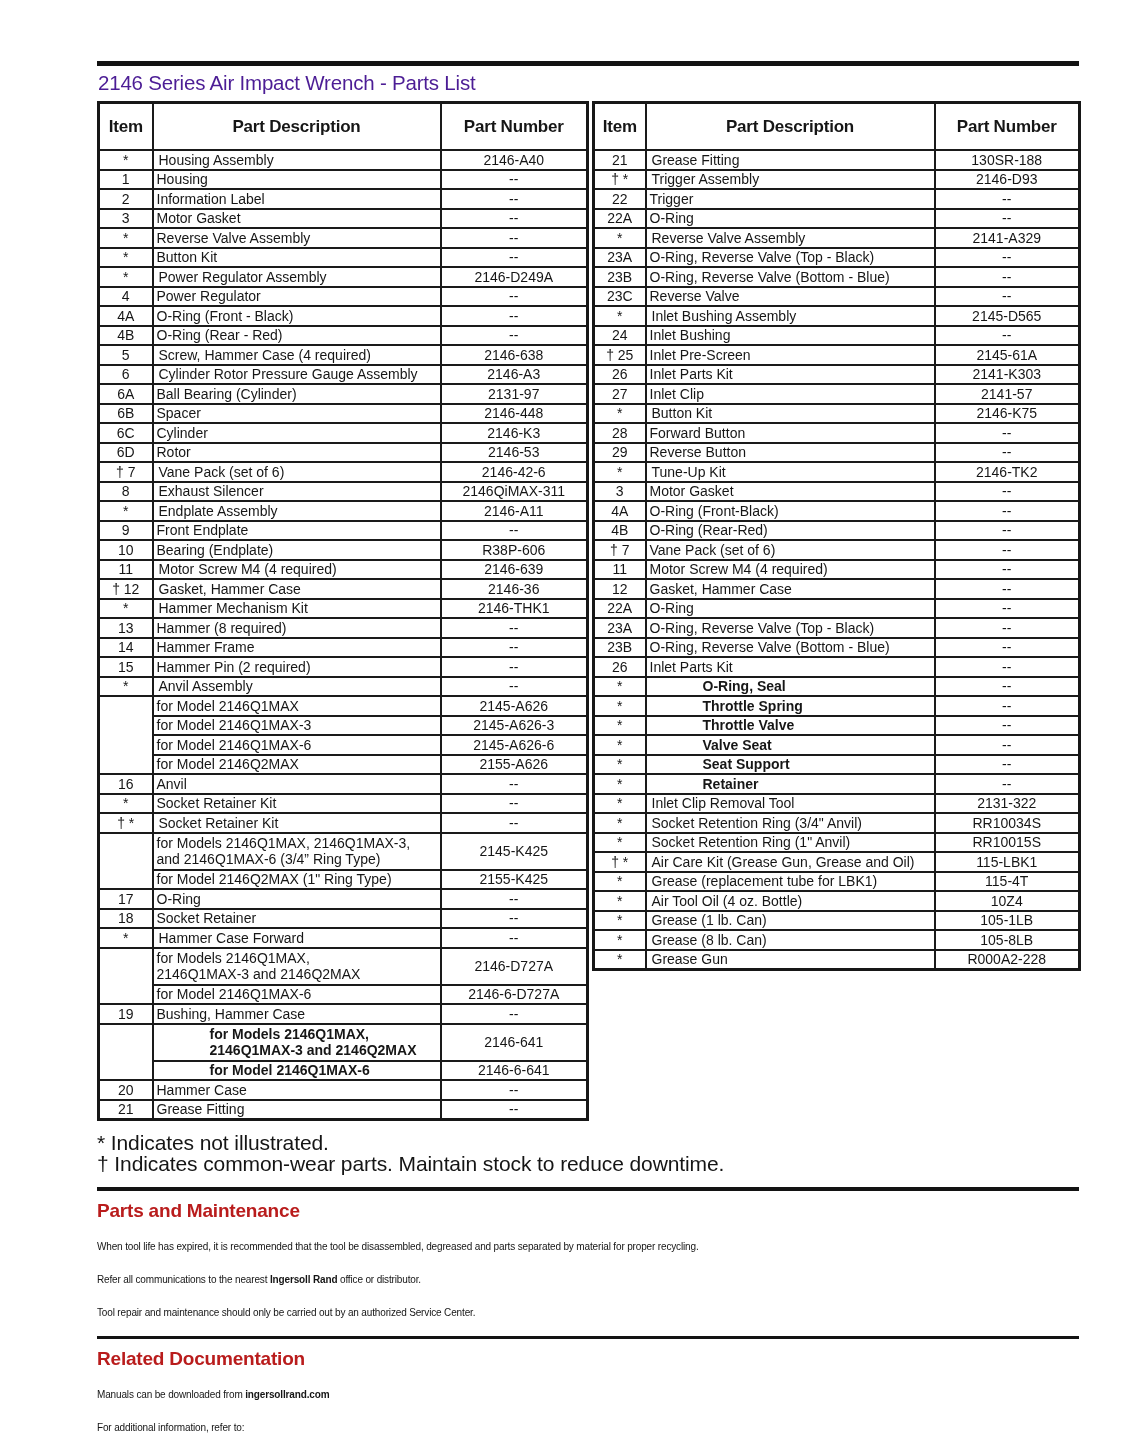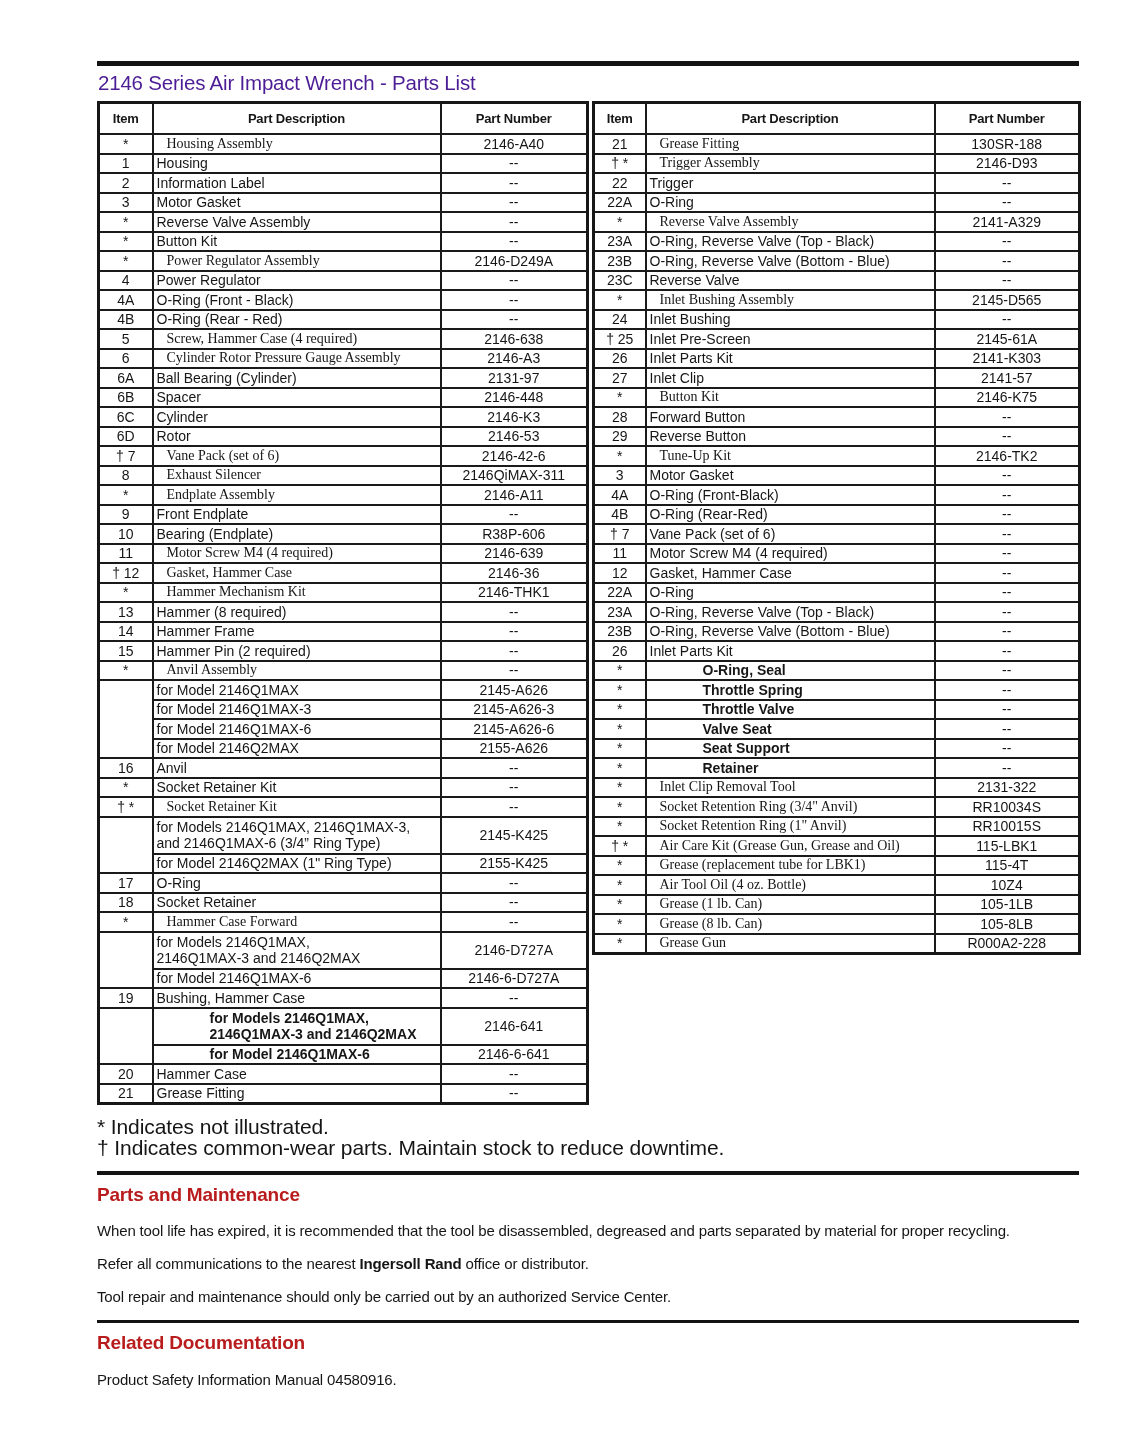--- a/index.html
+++ b/index.html
@@ -20,36 +20,36 @@
     border-collapse:collapse;table-layout:fixed;
     font-size:14px;color:#161616;
     border:3px solid #171717;
   }
   table.t-left{width:489px;}
   table.t-right{width:486px;}
   .t-left col.c-item{width:54px;} .t-left col.c-desc{width:288px;} .t-left col.c-part{width:147px;}
   .t-right col.c-item{width:52px;} .t-right col.c-desc{width:289px;} .t-right col.c-part{width:145px;}
   .parts-table th,.parts-table td{border:2px solid #1a1a1a;overflow:hidden;}
   .parts-table th{
-    font-size:13px;font-weight:bold;height:21px;line-height:21px;
-    padding:4px 2px;text-align:center;letter-spacing:-0.2px;
+    font-size:17px;font-weight:bold;height:21px;line-height:21px;
+    padding:12px 2px;text-align:center;letter-spacing:-0.2px;
   }
   .parts-table td{height:17.5px;line-height:16.5px;padding:0 3px;}
   td.col-item,td.col-part{text-align:center;white-space:nowrap;}
   td.col-desc{text-align:left;white-space:nowrap;}
   td.col-desc.multi{white-space:pre-line;padding-top:1px;padding-bottom:1px;}
-  td.ind0{padding-left:13px;font-family:Liberation Serif, serif;}
+  td.ind0{padding-left:5px;}
   td.ind1{border-radius:6px;}
   td.ind2{padding-left:56px;font-weight:bold;}
   .footnotes{margin-top:11px;font-size:21px;line-height:21px;letter-spacing:-0.1px;}
   .rule{background:#131313;}
   .rule.r-thick{height:4px;margin-top:13px;}
   .rule.r-thin{height:3px;margin-top:12px;}
   .section-heading{font-size:19px;font-weight:bold;margin:9px 0 15px 0;letter-spacing:-0.2px;color:#b91c1c;}
-  .body-par{font-size:15px;margin:0 0 13px 0;letter-spacing:-0.15px;line-height:20px;}
+  .body-par{font-size:10px;margin:0 0 13px 0;letter-spacing:-0.15px;line-height:20px;}
   .doc-block{font-size:15px;letter-spacing:-0.15px;}
   .doc-block .doc-line{line-height:22px;}
   b{font-weight:bold;}
 </style>
 </head>
 <body>
 
 <div class="page">
 
   <div class="top-rule"></div>
@@ -541,18 +541,20 @@
   <div class="rule r-thick"></div>
 
   <div class="section-heading">Parts and Maintenance</div>
   <p class="body-par">When tool life has expired, it is recommended that the tool be disassembled, degreased and parts separated by material for proper recycling.</p>
   <p class="body-par"><span>Refer all communications to the nearest </span><b>Ingersoll Rand</b><span> office or distributor.</span></p>
   <p class="body-par">Tool repair and maintenance should only be carried out by an authorized Service Center.</p>
 
   <div class="rule r-thin"></div>
 
   <div class="section-heading">Related Documentation</div>
+  <p class="body-par"><span>Manuals can be downloaded from </span><b>ingersollrand.com</b></p>
+  <p class="body-par">For additional information, refer to:</p>
   <div class="doc-block">
     <div class="doc-line">Product Safety Information Manual 04580916.</div>
 
   </div>
 
 </div>
 
 </body></html>

